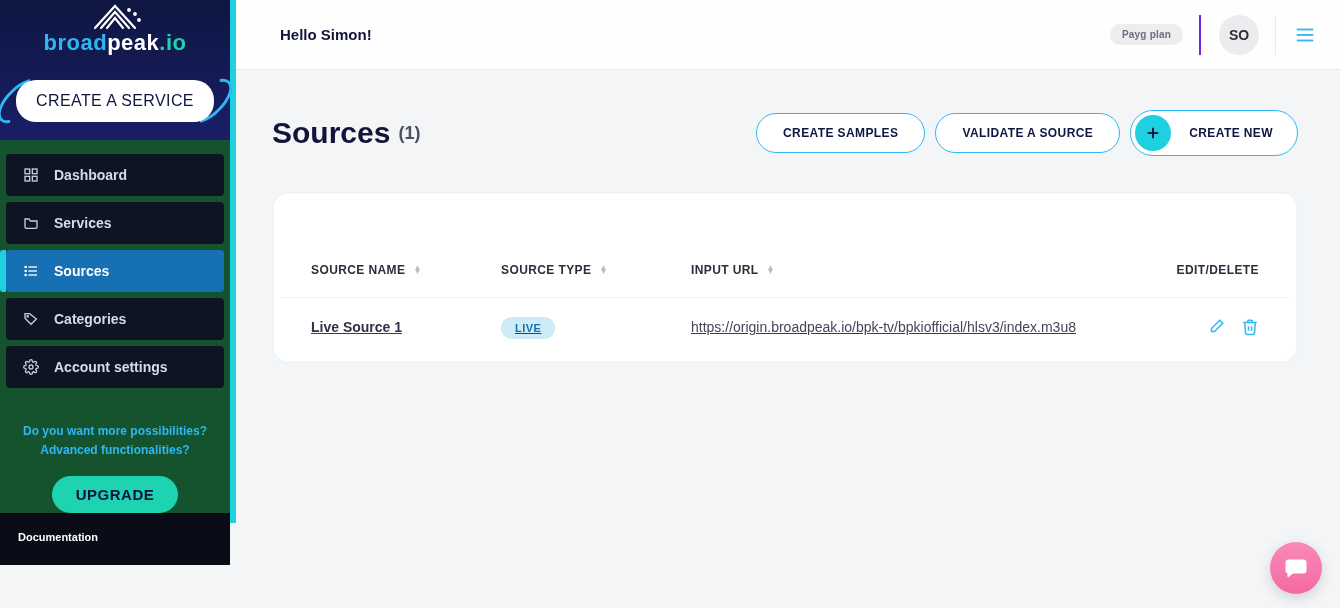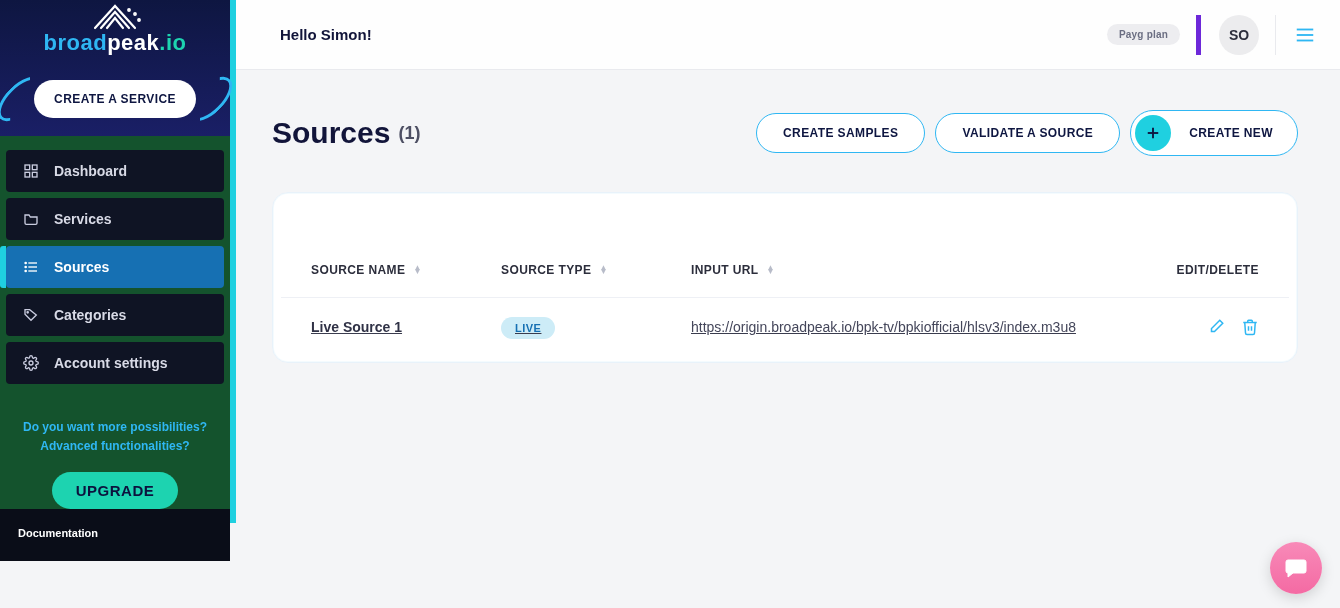--- a/index.html
+++ b/index.html
@@ -10,21 +10,21 @@
   .sidebar { width: 230px; height: 523px; background: #14532d; display: flex; flex-direction: column; position: relative; }
   .sidebar-top { background: linear-gradient(180deg,#0e1641 0%, #1a1f66 100%); padding: 0 0 18px 0; position: relative; }
   .logo-wrap { display:flex; justify-content:center; align-items:center; flex-direction:column; padding:0 10px 12px 10px; }
   .logo-text { color:#fff; font-size:22px; font-weight:700; letter-spacing:0.5px; margin-top:-2px;}
   .logo-text .accent { color:#2fb7f3; }
   .logo-text .io { color:#1dd3b0; }
   .create-service-wrap { position: relative; display:flex; justify-content:center; align-items:center; padding: 12px 10px 0 10px; }
   .arc-left, .arc-right { position:absolute; width:28px; height:56px; border: 3px solid #2fb7f3; border-radius: 50%; }
   .arc-left { left: 6px; border-right-color:transparent; border-top-color:transparent; transform: rotate(45deg);}
   .arc-right { right: 6px; border-left-color:transparent; border-bottom-color:transparent; transform: rotate(45deg);}
-  .create-service-btn { background:#fff; color:#0e1641; font-weight:700; font-size:12px; letter-spacing:0.4px; border:none; border-radius:20px; padding:12px 20px; cursor:pointer; z-index:2; }
+  .create-service-btn { background:#fff; color:#0e1641; font-weight:400; font-size:16px; letter-spacing:0.4px; border:none; border-radius:20px; padding:12px 20px; cursor:pointer; z-index:2; }
 
   .nav { margin-top: 14px; display:flex; flex-direction:column; gap:6px; padding: 0 6px 0 0; }
   .nav-item { display:flex; align-items:center; gap:14px; padding:12px 16px; color:#d8dae6; background:#23283f; border-radius:4px; cursor:pointer; font-size:14px; font-weight:600; margin-left:6px;}
   .nav-item.dark { background:#0f1424; }
   .nav-item.active { background:#1670b3; color:#fff; border-radius:4px; position:relative;}
   .nav-item.active::before { content:""; position:absolute; left:-6px; top:0; bottom:0; width:6px; background:#1fd0e0; border-radius:3px 0 0 3px;}
   .nav-item .nicon { width:18px; height:18px; display:flex; align-items:center; justify-content:center; }
   .nav-item .nicon svg { stroke:#c9ccdf; }
   .nav-item.active .nicon svg { stroke:#fff; }
 
@@ -36,21 +36,21 @@
   .doc-title { color:#fff; font-size:11px; font-weight:700; }
 
   .sidebar-edge { position:absolute; right:-6px; top:0; bottom:0; width:6px; background:#1fd0e0; }
 
   
   .main { flex:1; display:flex; flex-direction:column; min-width:0; }
   .topbar { height:70px; background:#fefefe; display:flex; align-items:center; padding:0 24px 0 50px; border-bottom:1px solid #e9eaee; }
   .hello { font-weight:800; color:#12153a; font-size:15px; }
   .top-right { margin-left:auto; display:flex; align-items:center; gap:16px; }
   .plan-badge { background:#ededf0; color:#6b6e82; font-size:10px; font-weight:700; padding:5px 12px; border-radius:12px; letter-spacing:0.2px;}
-  .user { display:flex; align-items:center; gap:12px; padding-left:18px; border-left:5px solid #6d28d9; }
+  .user { display:flex; align-items:center; gap:12px; padding-left:18px; border-left:2px solid #6d28d9; }
   .avatar { width:40px; height:40px; border-radius:50%; background:#ececee; display:flex; align-items:center; justify-content:center; font-weight:800; color:#2c2e3c; font-size:14px;}
   .user-name { font-weight:800; font-size:13px; color:#191b33; }
   .user-email { font-size:12px; color:#8f92a3; }
   .hamburger { padding-left:18px; border-left:1px solid #e9eaee; cursor:pointer; display:flex; align-items:center; justify-content:center; height:40px;}
   .hamburger svg { stroke:#2fb7f3; }
 
   .content { padding: 40px 42px; }
   .page-head { display:flex; align-items:center; }
   .page-title { font-size:30px; font-weight:900; color:#12153a; }
   .page-count { font-size:18px; font-weight:700; color:#4e5064; margin-left:8px;}

